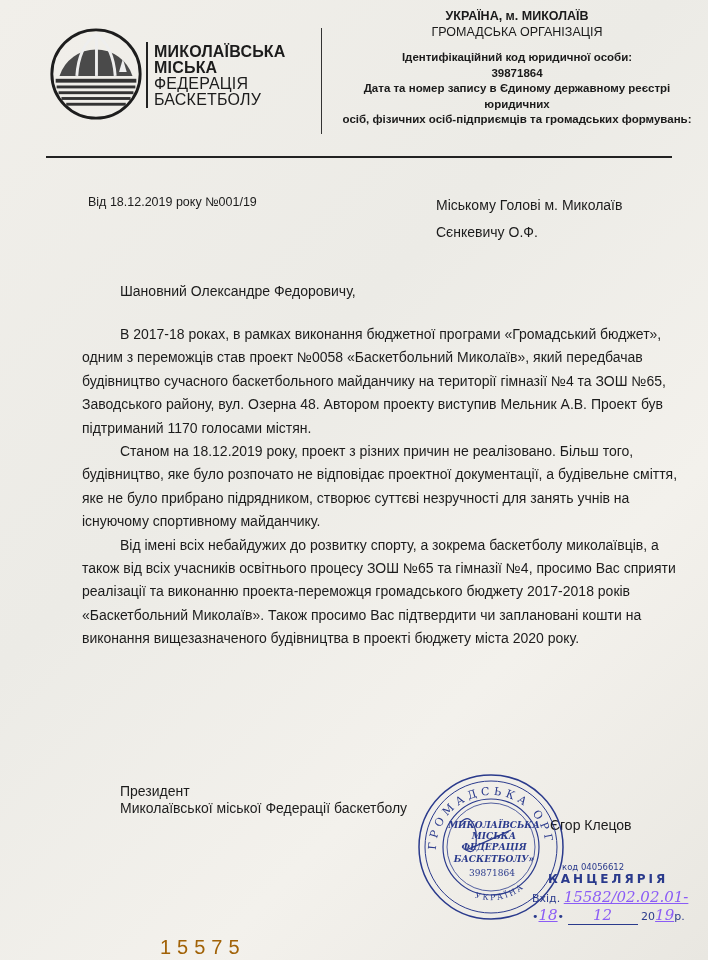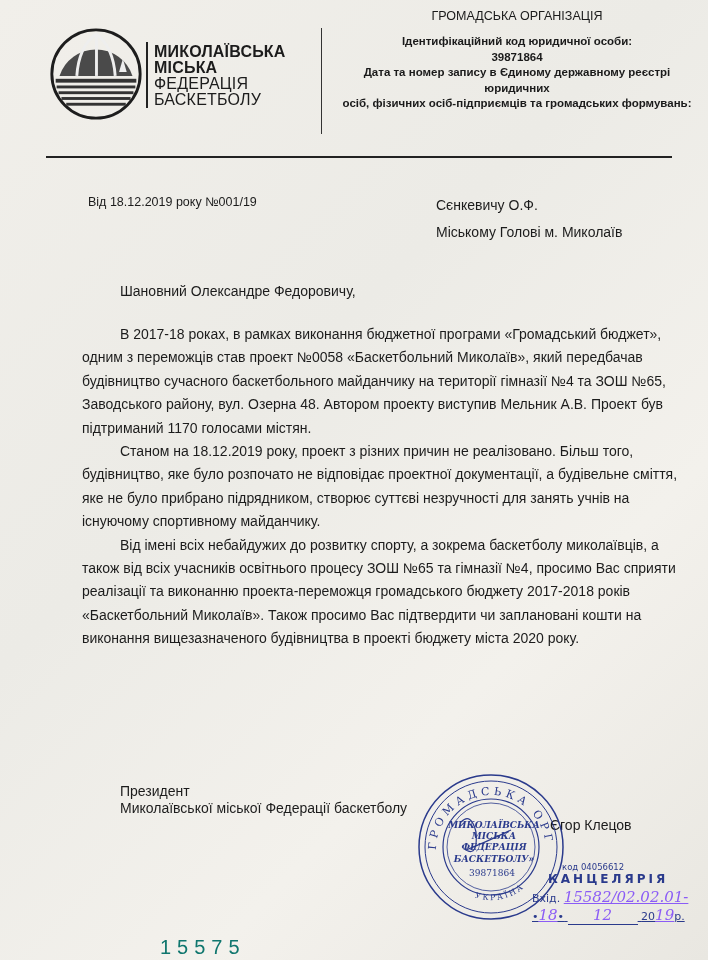--- a/index.html
+++ b/index.html
@@ -31,21 +31,21 @@
   .closing { left: 120px; top: 767px; font-size: 14px; line-height: 17px; }
   .closing .gap { height: 16px; }
   .signer { left: 550px; top: 817px; font-size: 14px; }
   
   .stamp-round { left: 416px; top: 772px; width: 150px; height: 150px; }
   .stamp-reg { left: 518px; top: 862px; width: 190px; color: #2a3a8c; font-family: "DejaVu Sans", sans-serif; }
   .stamp-reg .l1 { font-size: 11px; font-weight: bold; letter-spacing: 0.3px; }
   .stamp-reg .l2 { font-size: 8.5px; padding-left: 44px; }
   .stamp-reg .l3 { font-size: 12px; font-weight: bold; letter-spacing: 3px; padding-left: 30px; }
   .stamp-reg .hw { font-family: "DejaVu Serif", serif; font-style: italic; color: #8b5cf6; }
-  .faded-number { left: 160px; top: 936px; font-size: 20px; color: #0f766e; letter-spacing: 6px; }
+  .faded-number { left: 160px; top: 936px; font-size: 20px; color: #a16207; letter-spacing: 6px; }
 </style>
 </head>
 <body>
 
 <svg class="abs logo" viewBox="0 0 100 100">
   <circle cx="50" cy="50" r="46" fill="none" stroke="#1d1d1d" stroke-width="3"></circle>
   <path d="M12 52 A40 40 0 0 1 88 52 Z" fill="#4a4a4a"></path>
   <path d="M30 52 Q32 22 50 8" stroke="#eee" stroke-width="3" fill="none"></path>
   <path d="M70 52 Q68 22 50 8" stroke="#eee" stroke-width="3" fill="none"></path>
   <rect x="49" y="8" width="3" height="44" fill="#eee"></rect>
@@ -61,33 +61,34 @@
 <div class="abs logo-divider"></div>
 <div class="abs logo-text">
   <div class="b">МИКОЛАЇВСЬКА</div>
   <div class="b">МІСЬКА</div>
   <div>ФЕДЕРАЦІЯ</div>
   <div>БАСКЕТБОЛУ</div>
 </div>
 <div class="abs header-divider"></div>
 
 <div class="abs org-block">
+  <div class="bold">УКРАЇНА, м. МИКОЛАЇВ</div>
   <div>ГРОМАДСЬКА ОРГАНІЗАЦІЯ</div>
   <div class="gap"></div>
   <div class="small">Ідентифікаційний код юридичної особи:</div>
   <div class="small">39871864</div>
   <div class="small">Дата та номер запису в Єдиному державному реєстрі юридичних</div>
   <div class="small">осіб, фізичних осіб-підприємців та громадських формувань:</div>
 </div>
 <div class="abs rule"></div>
 
 <div class="abs ref">Від 18.12.2019 року №001/19</div>
 <div class="abs addressee">
+  <div>Міському Голові м. Миколаїв</div>
   <div>Сєнкевичу О.Ф.</div>
-  <div>Міському Голові м. Миколаїв</div>
 </div>
 <div class="abs salutation">Шановний Олександре Федоровичу,</div>
 
 <div class="abs body-text">
   <p>В 2017-18 роках, в рамках виконання бюджетної програми «Громадський бюджет», одним з переможців став проект №0058 «Баскетбольний Миколаїв», який передбачав будівництво сучасного баскетбольного майданчику на території гімназії №4 та ЗОШ №65, Заводського району, вул. Озерна 48. Автором проекту виступив Мельник А.В. Проект був підтриманий 1170 голосами містян.</p>
   <p>Станом на 18.12.2019 року, проект з різних причин не реалізовано. Більш того, будівництво, яке було розпочато не відповідає проектної документації, а будівельне сміття, яке не було прибрано підрядником, створює суттєві незручності для занять учнів на існуючому спортивному майданчику.</p>
   <p>Від імені всіх небайдужих до розвитку спорту, а зокрема баскетболу миколаївців, а також від всіх учасників освітнього процесу ЗОШ №65 та гімназії №4, просимо Вас сприяти реалізації та виконанню проекта-переможця громадського бюджету 2017-2018 років «Баскетбольний Миколаїв». Також просимо Вас підтвердити чи заплановані кошти на виконання вищезазначеного будівництва в проекті бюджету міста 2020 року.</p>
 </div>
 
 <div class="abs closing">
@@ -124,20 +125,20 @@
   <path d="M45 50 Q55 40 60 60 Q62 85 50 78 Q70 70 95 58" stroke="#2a3a8c" stroke-width="1.2" fill="none"></path>
 </svg>
 
 <div class="abs stamp-reg">
   <div class="l2">код 04056612</div>
   <div class="l3">КАНЦЕЛЯРІЯ</div>
   <div style="font-size:11px; padding-left:14px; margin-top:2px;">
     <span>Вхід.</span>
     <span class="hw" style="font-size:15px; text-decoration:underline;">15582/02.02.01-</span>
   </div>
-  <div style="font-size:11px; padding-left:14px;text-decoration:underline;">
+  <div style="font-size:11px; padding-left:14px;">
     <span>•</span><span class="hw" style="font-size:15px; text-decoration:underline;">18</span><span>•</span>
     <span class="hw" style="font-size:15px; display:inline-block; width:70px; text-align:center; border-bottom:1px solid #2a3a8c;">12</span>
     <span>20</span><span class="hw" style="font-size:15px; text-decoration:underline;">19</span><span>р.</span>
   </div>
 </div>
 
 <div class="abs faded-number">15575</div>
 
 </body></html>

